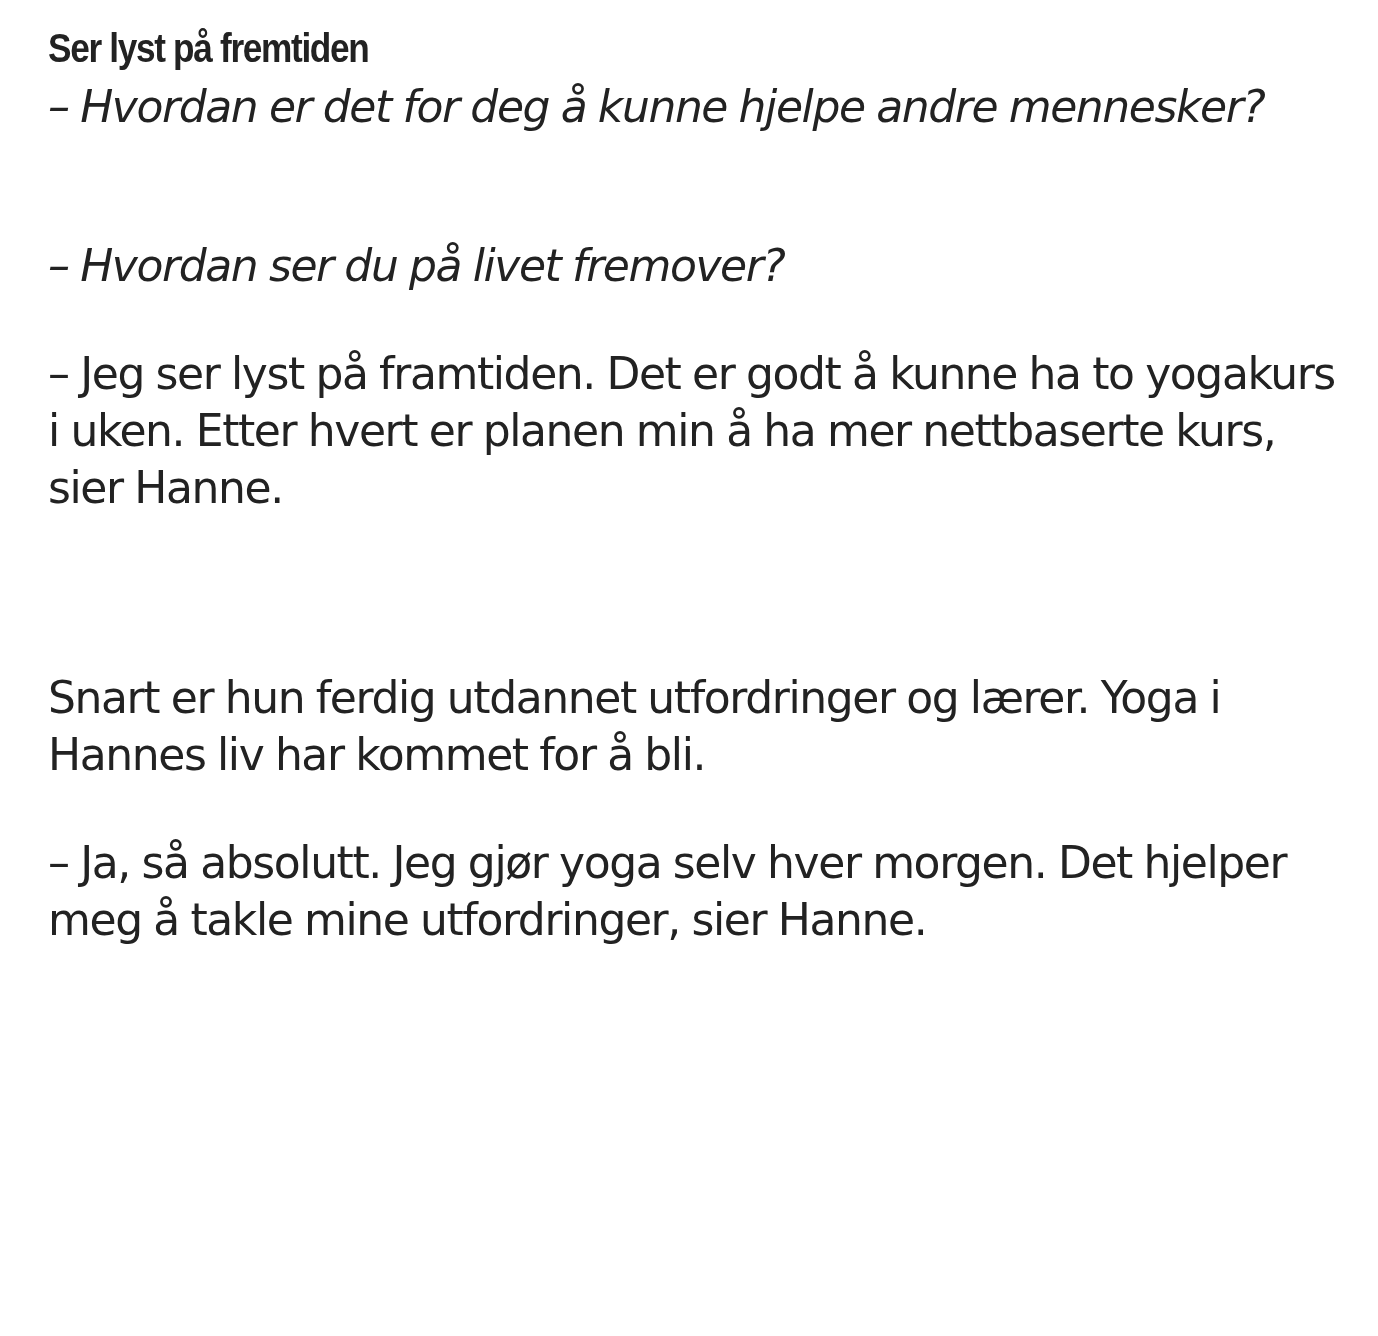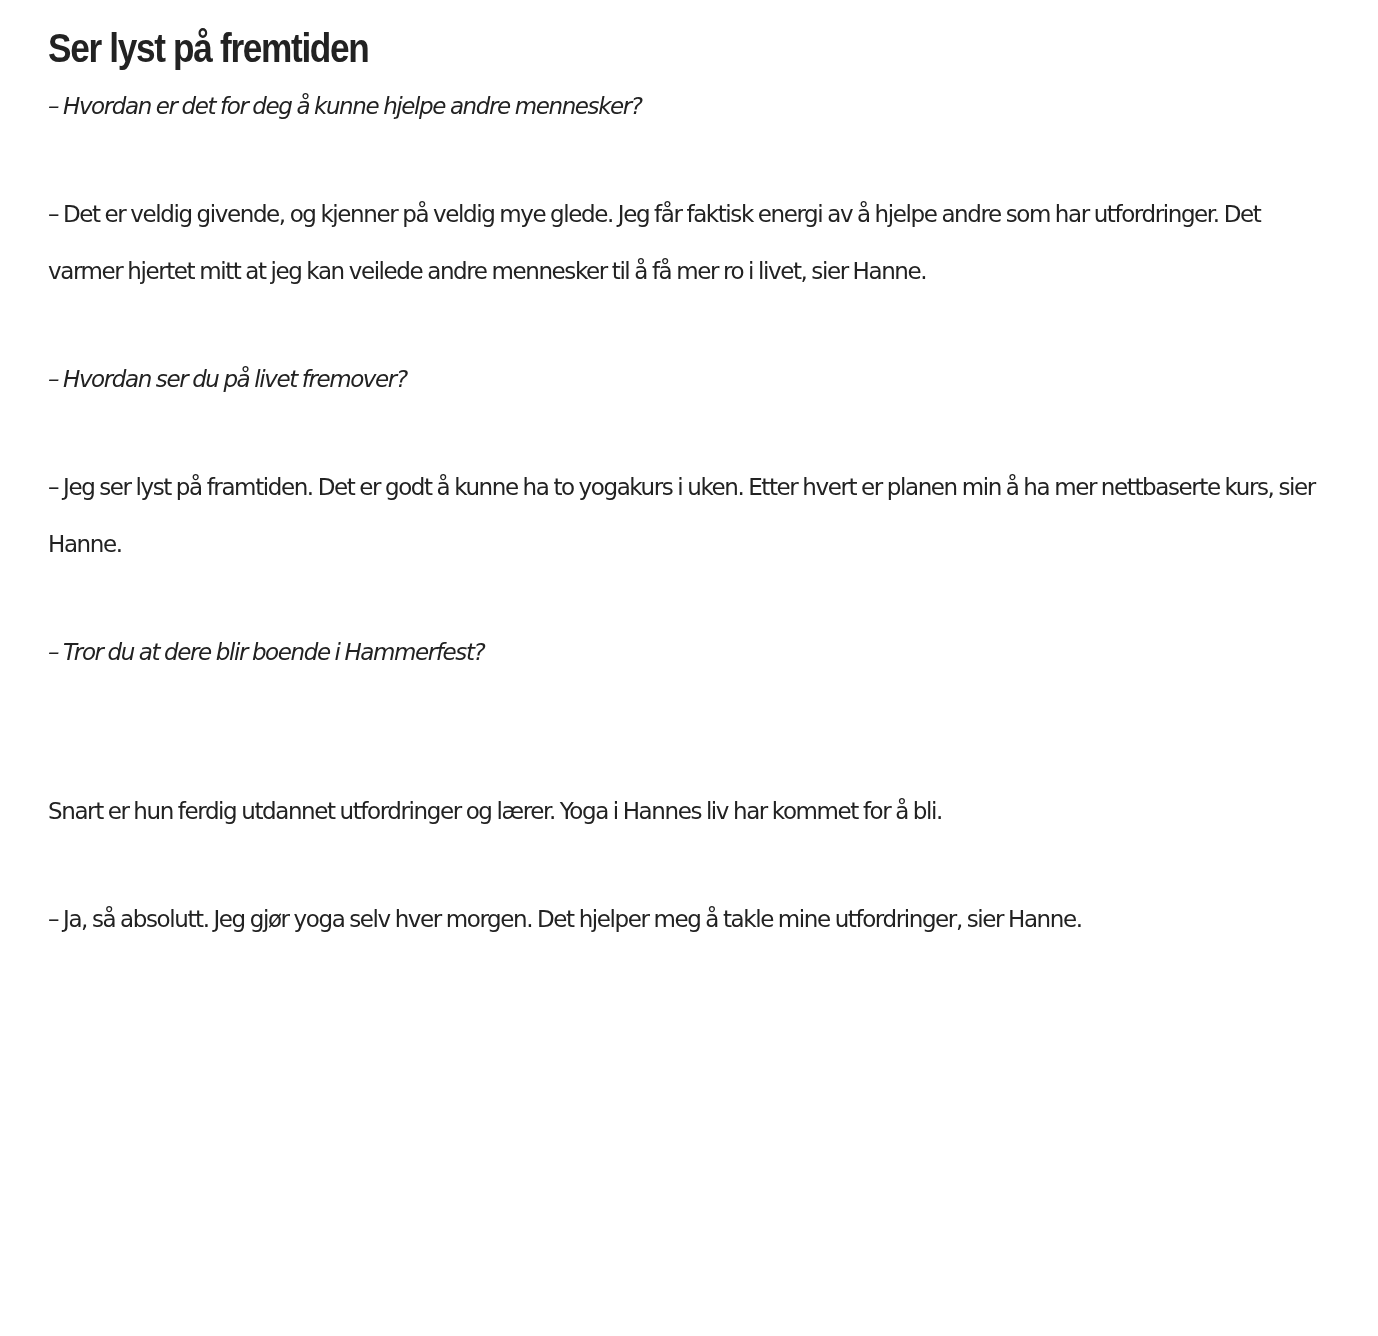--- a/index.html
+++ b/index.html
@@ -25,46 +25,44 @@
       font-size: 40px;
       line-height: 48px;
       margin: 12px 0 0 0;
       letter-spacing: -1.5px;
       transform: scaleX(0.88);
       transform-origin: left center;
       color: #222222;
     }
     p.para {
       font-family: "DejaVu Sans", sans-serif;
-      font-size: 23px;
+      font-size: 44px;
       line-height: 57px;
       margin: 0;
       letter-spacing: -1.4px;
       word-spacing: -1px;
       color: #222222;
     }
     p.question {
       font-style: italic;
     }
     .gap { height: 51px; }
   </style>
 </head>
 <body>
 
 <div class="article">
   <h2 class="heading">Ser lyst på fremtiden</h2>
 
   <div style="height:6px"></div>
   <p class="para question">– Hvordan er det for deg å kunne hjelpe andre mennesker?</p>
   <div class="gap"></div>
-  <p class="para">– Det er veldig givende, og kjenner på veldig mye glede. Jeg får faktisk energi av å hjelpe andre som har utfordringer. Det varmer hjertet mitt at jeg kan veilede andre mennesker til å få mer ro i livet, sier Hanne.</p>
   <div class="gap"></div>
   <p class="para question">– Hvordan ser du på livet fremover?</p>
   <div class="gap"></div>
   <p class="para">– Jeg ser lyst på framtiden. Det er godt å kunne ha to yogakurs i uken. Etter hvert er planen min å ha mer nettbaserte kurs, sier Hanne.</p>
   <div class="gap"></div>
-  <p class="para question">– Tror du at dere blir boende i Hammerfest?</p>
   <div class="gap"></div>
   <div class="gap"></div>
   <p class="para">Snart er hun ferdig utdannet utfordringer og lærer. Yoga i Hannes liv har kommet for å bli.</p>
   <div class="gap"></div>
   <p class="para">– Ja, så absolutt. Jeg gjør yoga selv hver morgen. Det hjelper meg å takle mine utfordringer, sier Hanne.</p>
 </div>
 
 </body></html>

